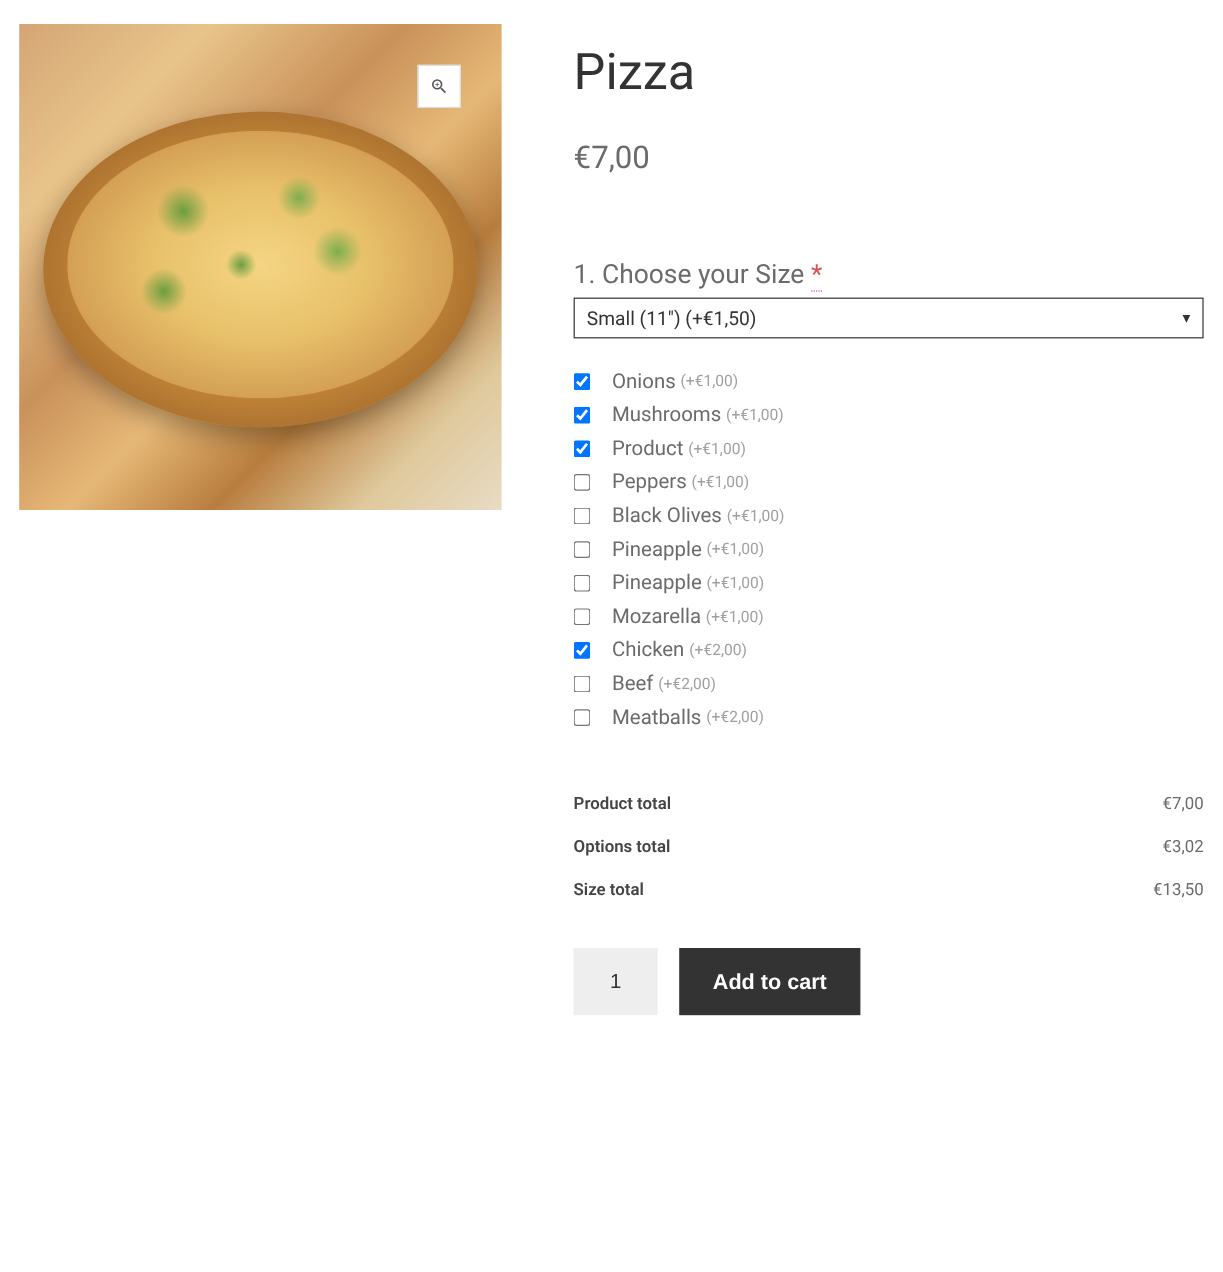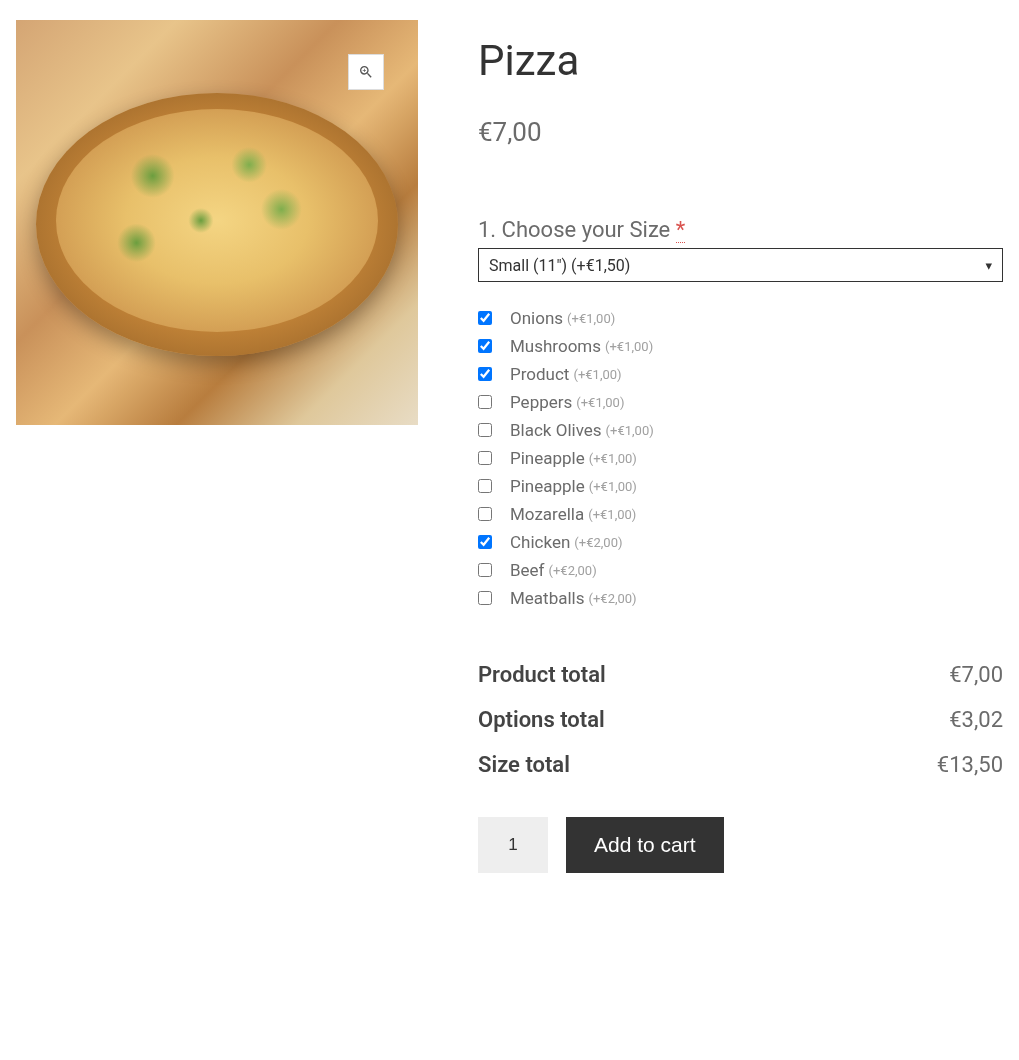--- a/index.html
+++ b/index.html
@@ -131,21 +131,21 @@
       margin-left: 4px;
     }
     .totals {
       margin-top: 40px;
     }
     .total-row {
       display: flex;
       justify-content: space-between;
       align-items: center;
       padding: 10px 0;
-      font-size: 22px;
+      font-size: 14px;
       font-weight: 600;
       color: #444;
       gap: 26px;
     }
     .total-row .value { color: #6b6b6b; font-weight: 400; }
     .actions {
       display: flex;
       gap: 18px;
       margin-top: 30px;
     }
@@ -157,22 +157,22 @@
       text-align: center;
       font-size: 17px;
       color: #333;
     }
     .add-to-cart {
       background: #333;
       color: #fff;
       border: none;
       padding: 0 28px;
       height: 56px;
-      font-size: 21px;
-      font-weight: 400;
+      font-size: 18px;
+      font-weight: 700;
       cursor: pointer;
     }
   </style>
 </head>
 <body>
 
 <div class="container">
   <div class="left-col">
     <div class="product-image"></div>
     <div class="zoom-btn">

